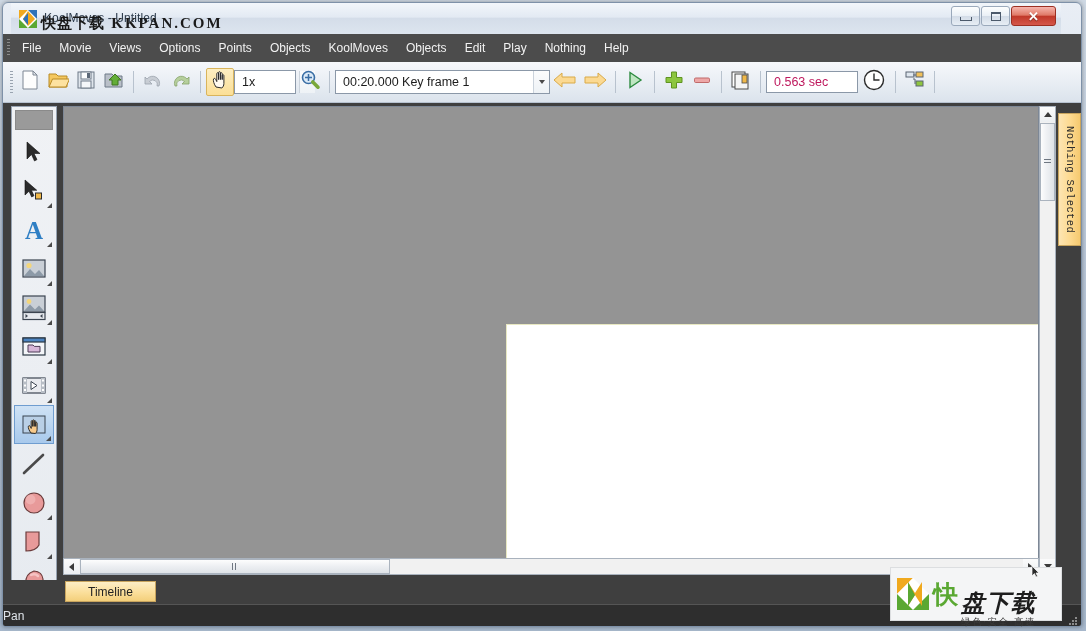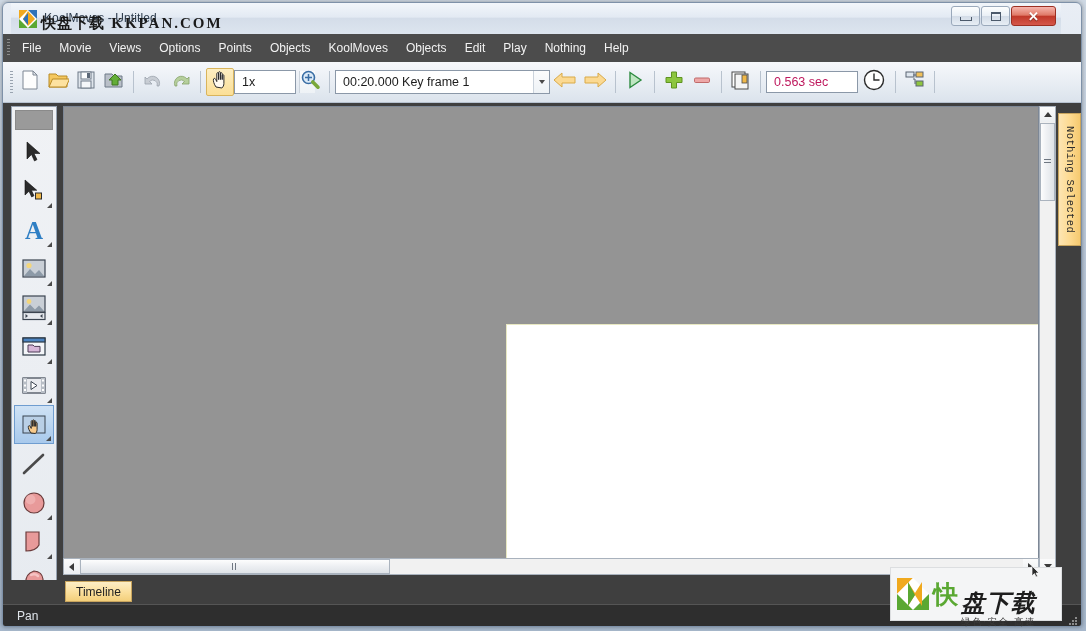--- a/index.html
+++ b/index.html
@@ -376,21 +376,21 @@
   .tabstrip {
     position: absolute;
     left: 0; top: 477px;
     width: 1078px; height: 24px;
     background: #3f3f3f;
   }
   .htab {
     position: absolute;
     left: 62px; top: 1px;
     height: 21px;
-    padding: 0 10px;
+    padding: 0 22px;
     background: linear-gradient(to bottom, #fdeec6 0%, #fbdf9b 55%, #f3cf7b 100%);
     border: 1px solid #c9a55e;
     box-sizing: border-box;
     display: flex; align-items: center;
     font-size: 12px;
     color: #222222;
   }
 
   
   .statusbar {
@@ -398,21 +398,20 @@
     left: 0; top: 601px;
     width: 1078px; height: 22px;
     background: #2e2e2e;
     border-top: 1px solid #555;
     display: flex;
     align-items: center;
   }
   .status-text {
     font-size: 12px;
     color: #dfe4ea;
-    padding-left: 14px;
   }
   .resize-grip {
     position: absolute;
     right: 3px; bottom: 2px;
     width: 12px; height: 12px;
   }
 
   
   .wm-title {
     position: absolute;

